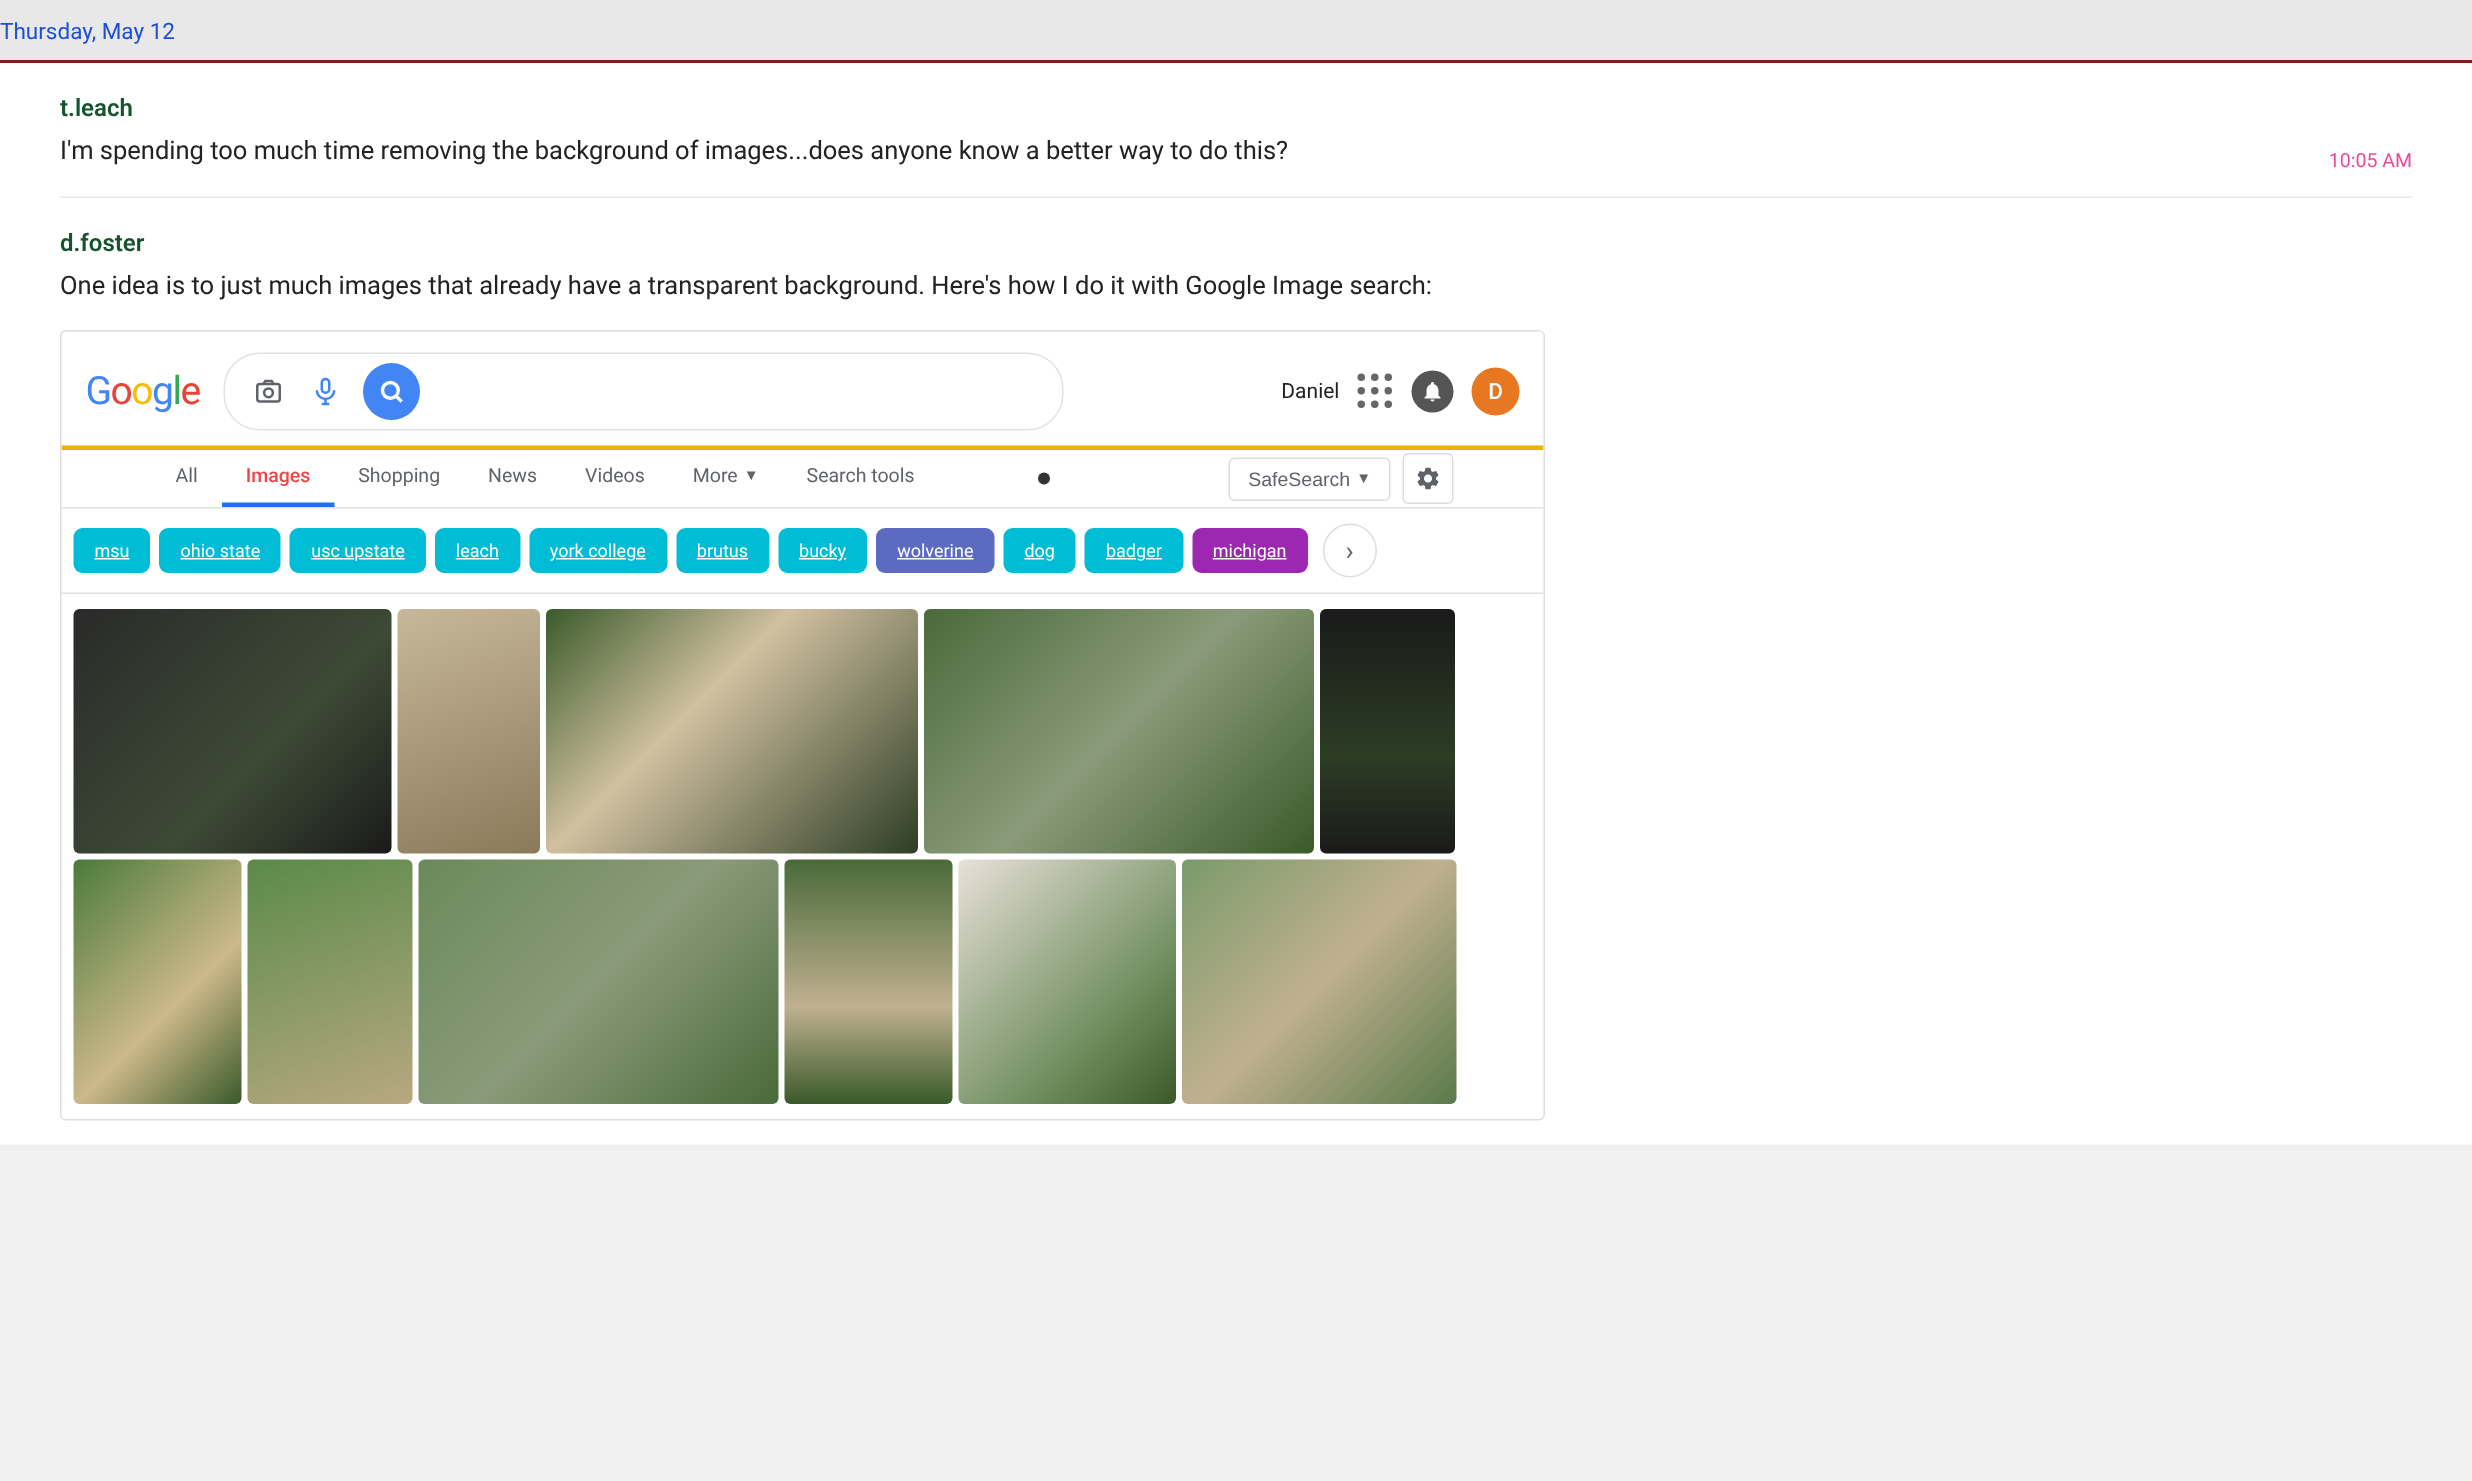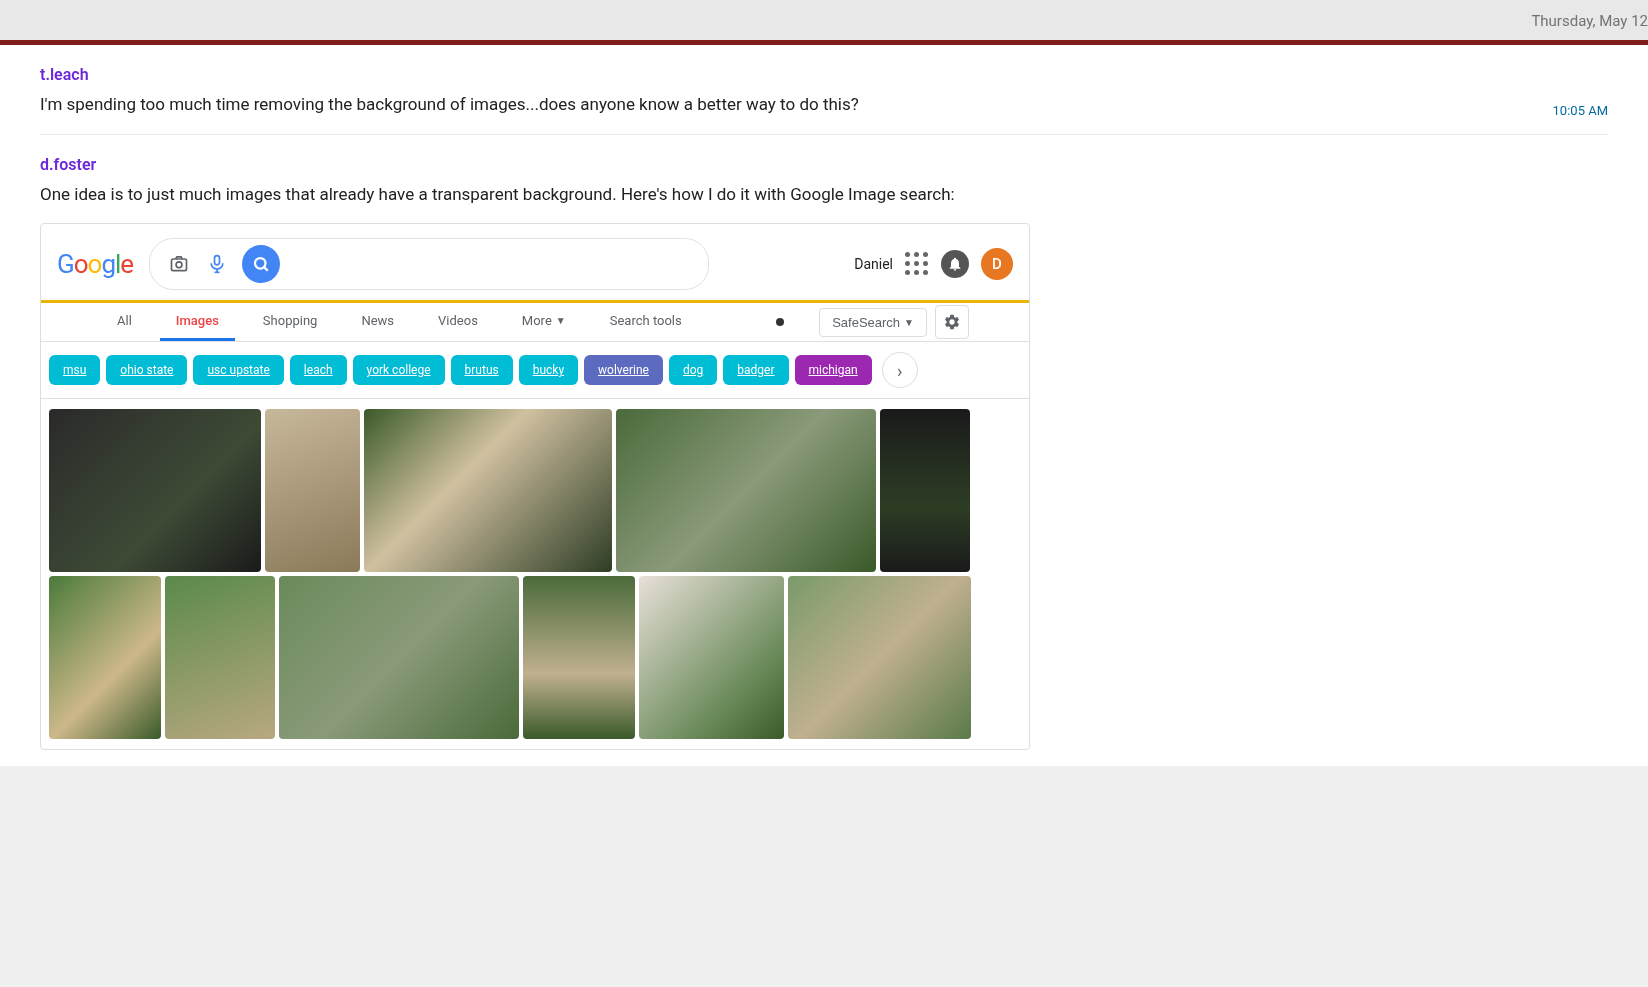--- a/index.html
+++ b/index.html
@@ -9,54 +9,54 @@
       display: flex;
       justify-content: center;
       min-height: 987px;
     }
     .page-wrapper {
       width: 1648px;
       background: #f0f0f0;
       padding: 0;
     }
     .date-header {
-      text-align: right;
+      text-align: left;
       padding: 12px 0 10px;
-      color: #737373;
+      color: #1d4ed8;
       font-size: 15px;
       background: #e8e8e8;
-      border-bottom: 5px solid #7f1d1d;
+      border-bottom: 2px solid #7f1d1d;
     }
     .chat-container {
       background: #fff;
       margin: 0 auto;
       max-width: 1648px;
       padding: 0 40px;
     }
     .message-block {
       padding: 20px 0 16px;
       border-bottom: 1px solid #e8e8e8;
       position: relative;
     }
     .username {
       font-size: 16px;
       font-weight: 600;
       margin-bottom: 8px;
     }
-    .username.green { color: #6d28d9; }
+    .username.green { color: #14532d; }
     .message-text {
       font-size: 17px;
       color: #222;
       line-height: 1.5;
     }
     .timestamp {
       position: absolute;
       right: 0;
       bottom: 16px;
-      color: #0369a1;
+      color: #ec4899;
       font-size: 13px;
       margin-top: 41px;
     }
 
     
     .google-embed {
       margin-top: 16px;
       border: 1px solid #ddd;
       border-radius: 4px;
       background: #fff;
@@ -176,21 +176,21 @@
       font-size: 15px;
       font-weight: 500;
     }
 
     
     .nav-tabs {
       display: flex;
       align-items: center;
       padding: 0 60px;
       border-bottom: 1px solid #e0e0e0;
-      gap: 12px;
+      gap: 0;
     }
     .nav-tab {
       padding: 10px 16px;
       font-size: 13px;
       color: #5f6368;
       cursor: pointer;
       border-bottom: 3px solid transparent;
       white-space: nowrap;
     }
     .nav-tab.active {

